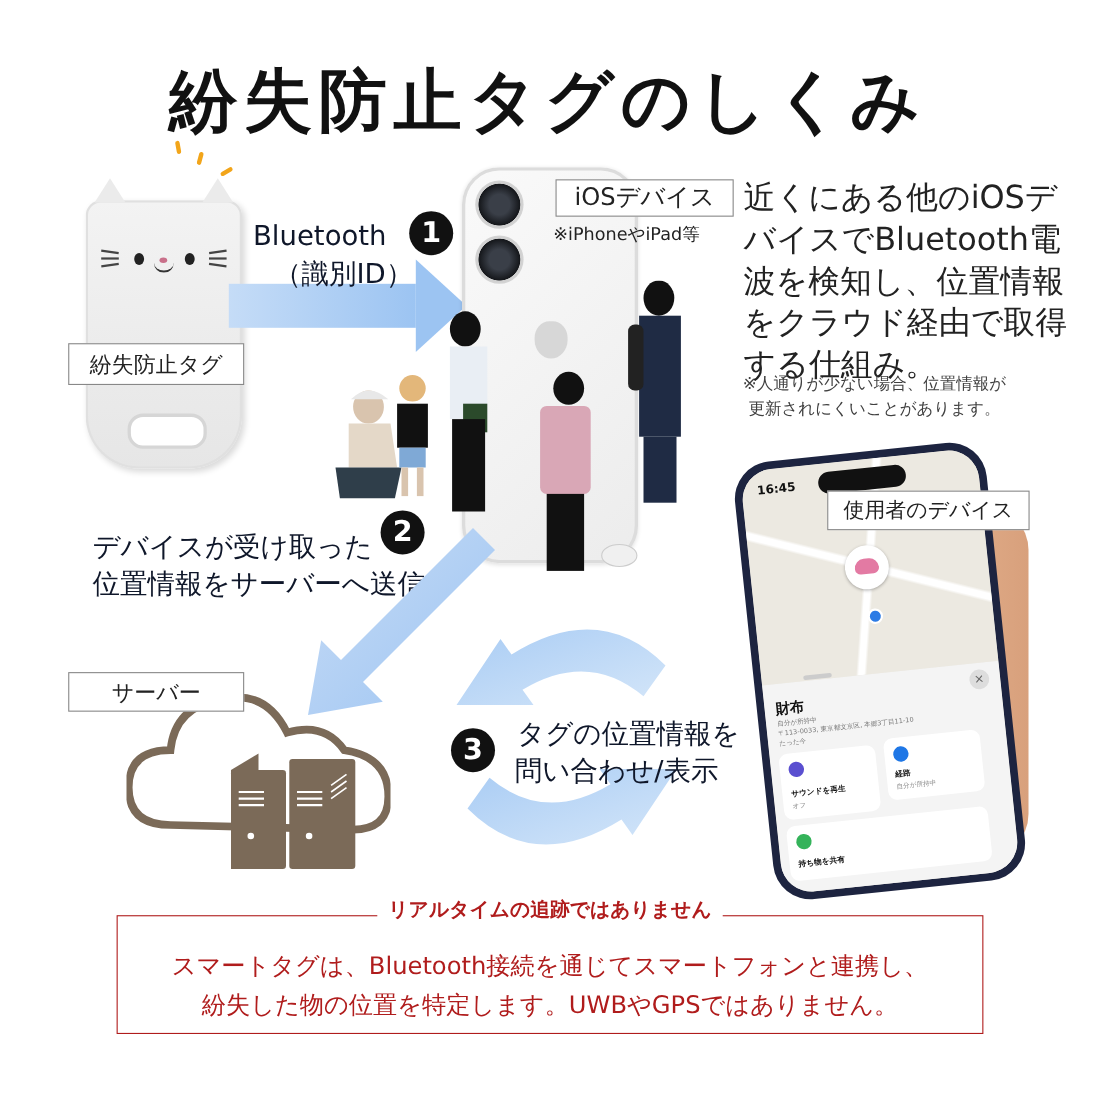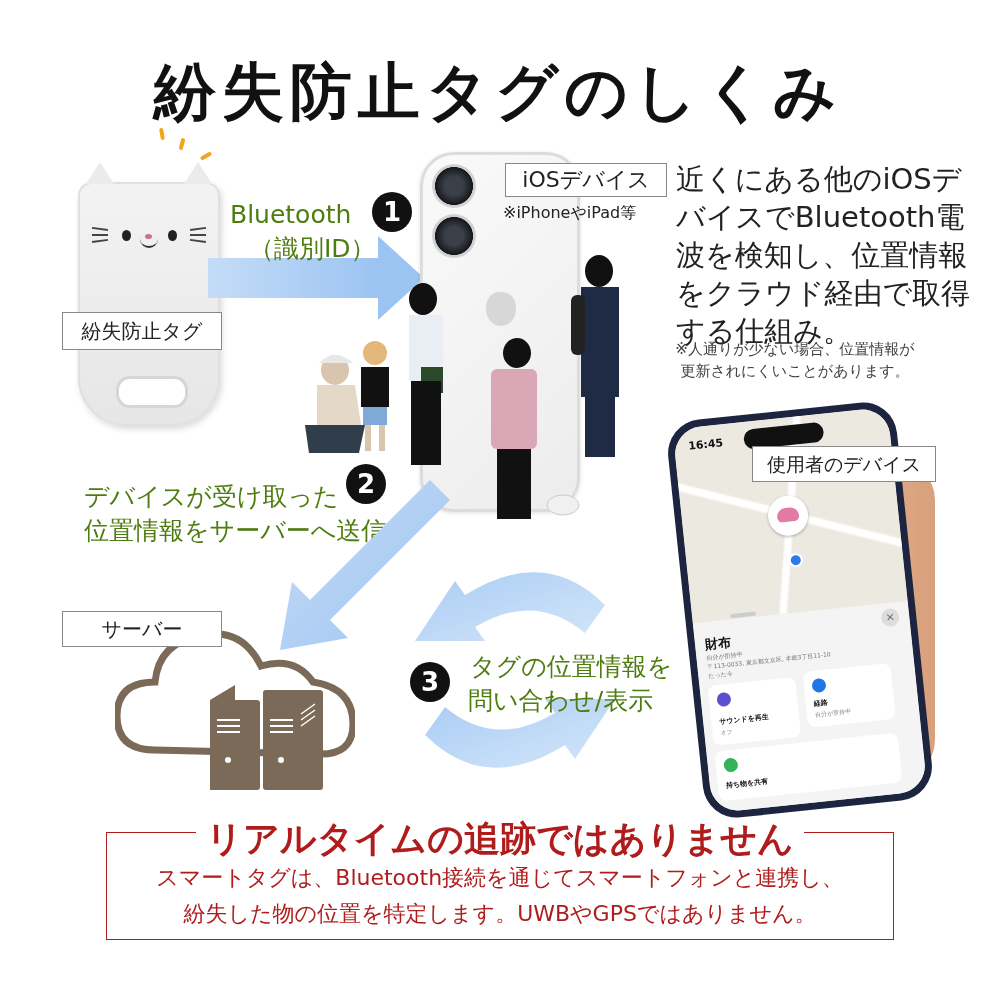--- a/index.html
+++ b/index.html
@@ -6,21 +6,21 @@
   body { width:1000px; height:1000px; position:relative; overflow:hidden;
          font-family:"DejaVu Sans","Liberation Sans",sans-serif; color:#222; }
   .abs { position:absolute; }
   .title { left:0; top:50px; width:996px; text-align:center; font-size:62px; font-weight:bold;
            letter-spacing:6px; color:#111; font-family:"DejaVu Sans",sans-serif; }
   .label-box { position:absolute; border:1.5px solid #888; background:#fff; text-align:center;
                font-size:20px; color:#222; line-height:36px; height:36px; }
   .num { position:absolute; width:40px; height:40px; border-radius:50%; background:#111; color:#fff;
          font-size:26px; font-weight:bold; text-align:center; line-height:40px;
          font-family:"DejaVu Sans",sans-serif; }
-  .txt { position:absolute; font-size:25px; line-height:34px; color:#4d7c0f; }
+  .txt { position:absolute; font-size:25px; line-height:34px; color:#0f172a; }
   .desc { position:absolute; font-size:29px; line-height:38px; color:#222; }
   .note { position:absolute; font-size:15px; line-height:22px; color:#404040; text-align:center; }
   
   .tag { left:78px; top:182px; width:142px; height:244px; background:linear-gradient(180deg,#f3f3f3,#e6e6e6);
          border-radius:14px 14px 48px 48px; box-shadow: inset 0 0 0 2px #e0e0e0, 2px 3px 6px rgba(0,0,0,.15); }
   .ear { position:absolute; top:-20px; width:0; height:0; border-left:14px solid transparent; border-right:14px solid transparent;
          border-bottom:22px solid #ebebeb; }
   .tag-hole { position:absolute; left:38px; bottom:18px; width:66px; height:26px; border:3px solid #d6d6d6; border-radius:14px; background:#fff; }
   .eye { position:absolute; width:9px; height:11px; background:#222; border-radius:50%; top:48px; }
   .nose { position:absolute; left:67px; top:52px; width:7px; height:5px; background:#c9708a; border-radius:50%; }
@@ -33,21 +33,21 @@
   .cam { position:absolute; width:44px; height:44px; border-radius:50%; background:radial-gradient(circle,#3a3f48 30%,#15171b 60%,#cfcfcf 62%,#e8e8e8 100%); left:12px; }
   .apple { position:absolute; left:66px; top:140px; width:30px; height:34px; background:#d7d7d7; border-radius:45% 45% 50% 50%; }
   
   .bt-arrow { left:208px; top:258px; width:170px; height:40px; background:linear-gradient(90deg,#c5dcf7,#9cc4f2); }
   .bt-head { left:378px; top:236px; width:0; height:0; border-top:42px solid transparent; border-bottom:42px solid transparent; border-left:46px solid #9cc4f2; }
   
   .cloud-svg { left:115px; top:610px; }
   
   .notice { left:106px; top:832px; width:786px; height:106px; border:1.5px solid #b01c1c; }
   .notice-title { position:absolute; left:0; top:-18px; width:100%; text-align:center; }
-  .notice-title span { background:#fff; padding:0 10px; color:#b01c1c; font-size:36px; font-weight:bold; }
+  .notice-title span { background:#fff; padding:0 10px; color:#b01c1c; font-size:18px; font-weight:bold; }
   .notice-line { position:absolute; left:0; width:100%; text-align:center; color:#b01c1c; font-size:22px; }
   
   .uphone-wrap { left:665px; top:400px; width:280px; height:410px; }
 </style>
 </head>
 <body>
 
 <div class="abs title">紛失防止タグのしくみ</div>
 
 <div class="spark" style="left:160px;top:128px;transform:rotate(-10deg);"></div>

